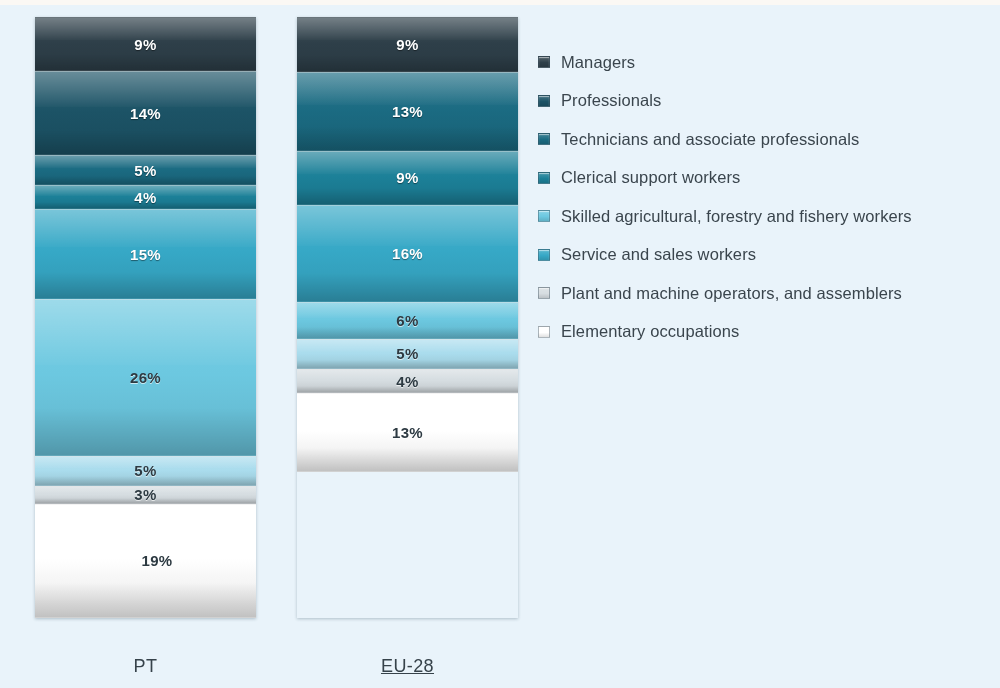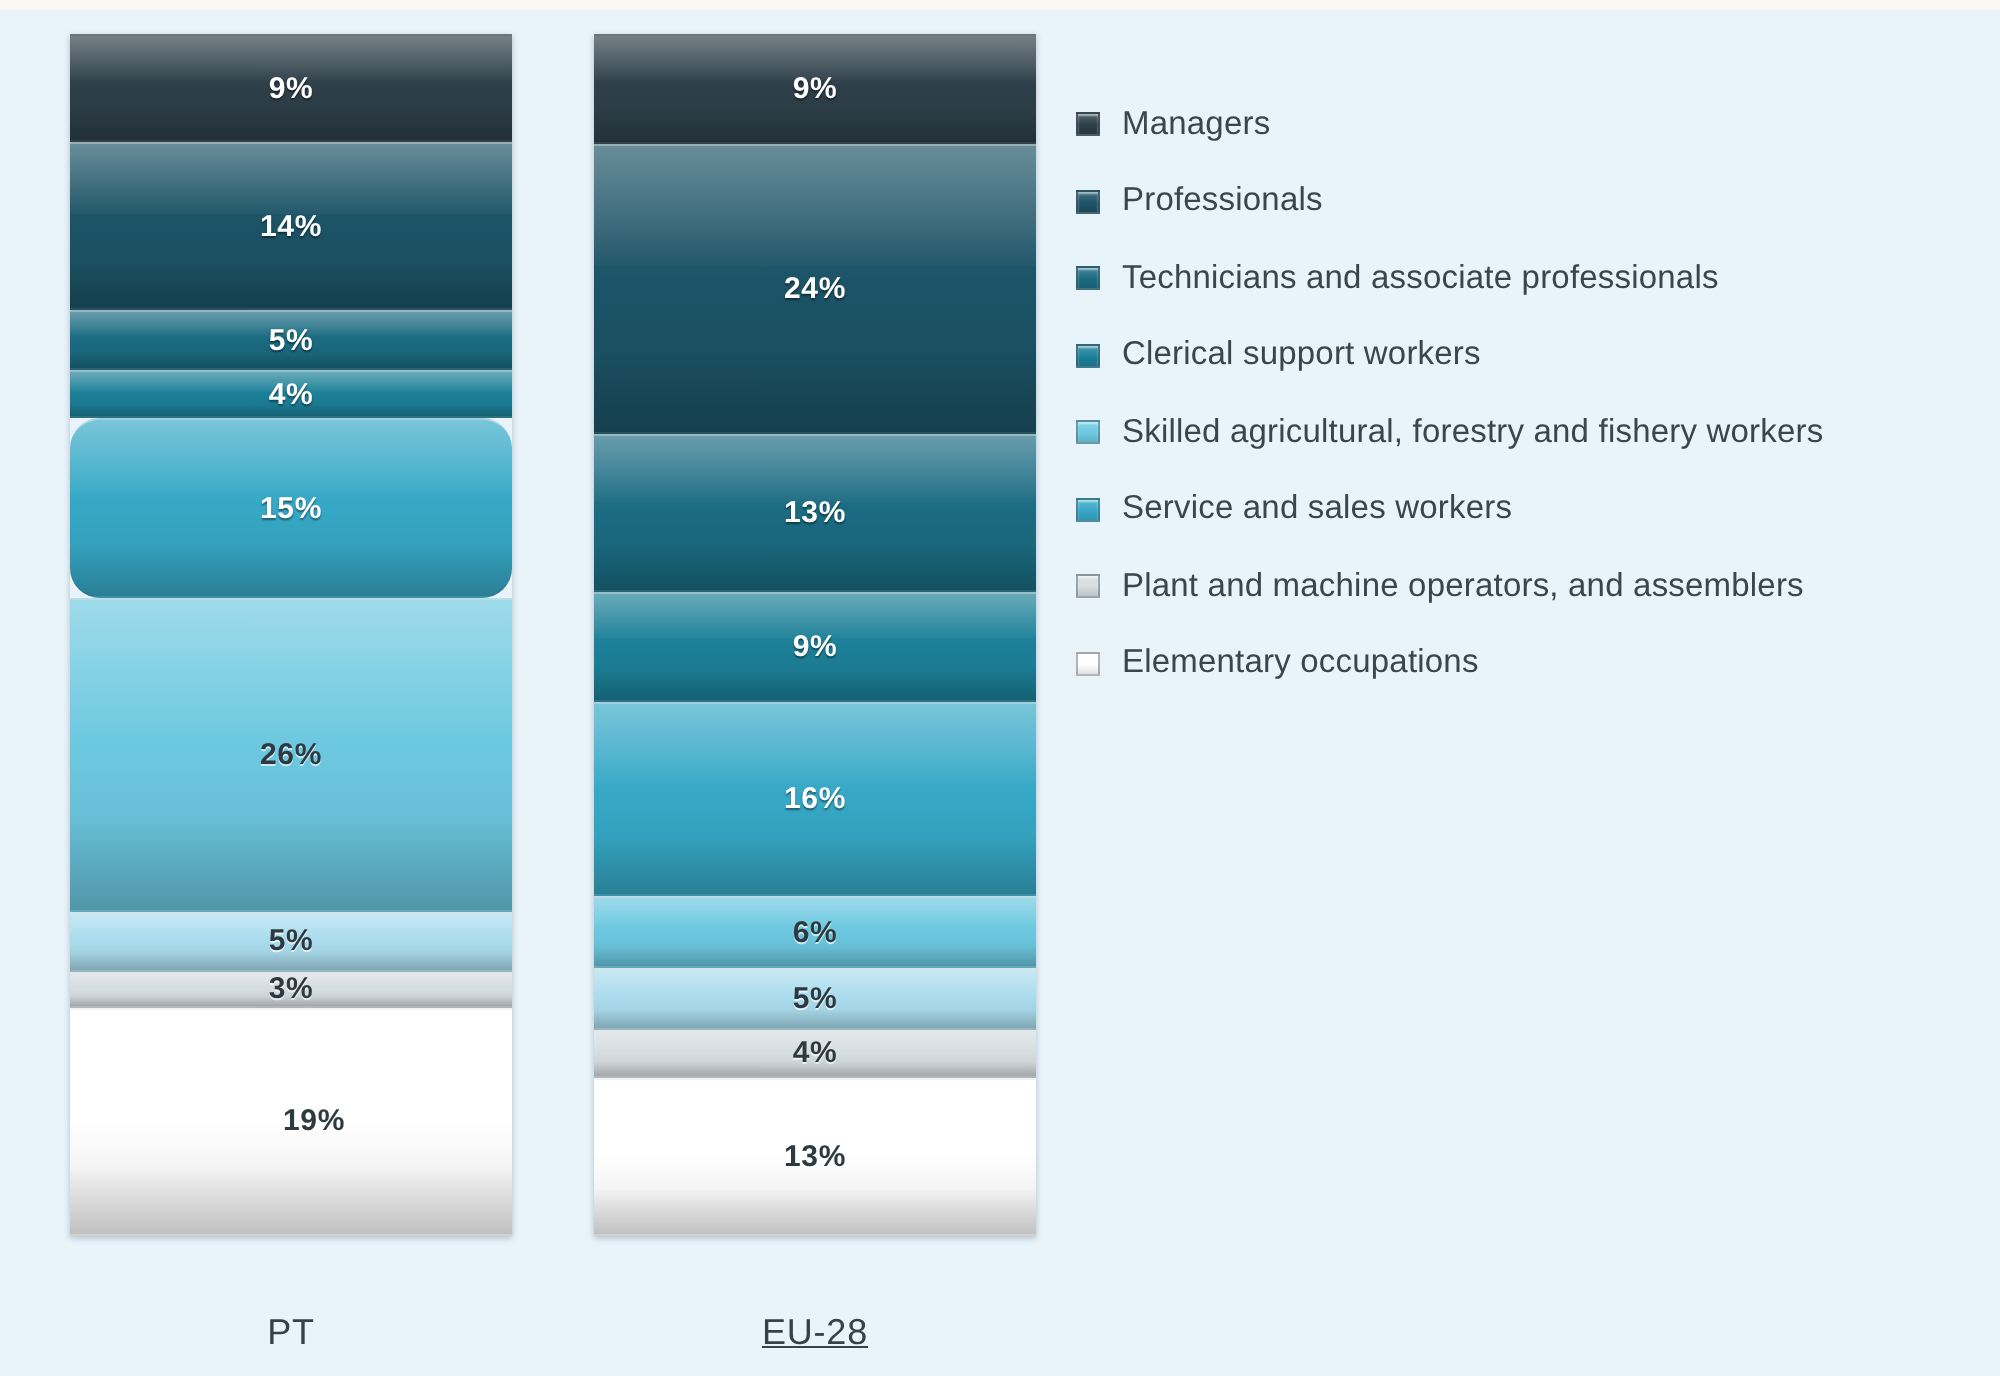--- a/index.html
+++ b/index.html
@@ -144,21 +144,21 @@
         </div>
         <div class="segment" style="height: 14%; background: linear-gradient(rgb(51, 100, 117) 0%, rgb(28, 83, 102) 48%, rgb(25, 75, 92) 100%);">
           <span class="seg-label light">14%</span>
         </div>
         <div class="segment" style="height: 5%; background: linear-gradient(rgb(50, 122, 143) 0%, rgb(27, 107, 130) 48%, rgb(24, 96, 117) 100%);">
           <span class="seg-label light">5%</span>
         </div>
         <div class="segment" style="height: 4%; background: linear-gradient(rgb(51, 141, 162) 0%, rgb(28, 128, 152) 48%, rgb(25, 115, 137) 100%);">
           <span class="seg-label light">4%</span>
         </div>
-        <div class="segment" style="height: 15%; background: linear-gradient(rgb(74, 177, 204) 0%, rgb(54, 168, 198) 48%, rgb(49, 151, 178) 100%); border-radius: 15px;">
+        <div class="segment" style="height: 15%; background: linear-gradient(rgb(74, 177, 204) 0%, rgb(54, 168, 198) 48%, rgb(49, 151, 178) 100%);">
           <span class="seg-label light">15%</span>
         </div>
         <div class="segment" style="height: 26%; background: linear-gradient(rgb(123, 206, 227) 0%, rgb(108, 200, 224) 48%, rgb(97, 180, 202) 100%); text-align: center;">
           <span class="seg-label dark">26%</span>
         </div>
         <div class="segment" style="height: 5%; background: linear-gradient(rgb(179, 224, 239) 0%, rgb(170, 220, 237) 48%, rgb(153, 198, 213) 100%);">
           <span class="seg-label dark">5%</span>
         </div>
         <div class="segment" style="height: 3%; background: linear-gradient(rgb(218, 224, 228) 0%, rgb(214, 221, 225) 48%, rgb(193, 199, 203) 100%);">
           <span class="seg-label dark">3%</span>
@@ -167,23 +167,20 @@
           <span class="seg-label dark">19%</span>
         </div>
       </div>
   </div>
 
   <div class="bar-group" id="bar-group-eu28">
     <div class="bar-stack" id="bar-stack-eu28">
         <div class="segment" style="height: 9.09091%; background: linear-gradient(rgb(67, 82, 91) 0%, rgb(46, 63, 73) 48%, rgb(41, 57, 66) 100%);">
           <span class="seg-label light">9%</span>
         </div>
-        <div class="segment" style="height: 24.2424%; background: linear-gradient(rgb(51, 100, 117) 0%, rgb(28, 83, 102) 48%, rgb(25, 75, 92) 100%);">
-          <span class="seg-label light">24%</span>
-        </div>
         <div class="segment" style="height: 13.1313%; background: linear-gradient(rgb(50, 122, 143) 0%, rgb(27, 107, 130) 48%, rgb(24, 96, 117) 100%);">
           <span class="seg-label light">13%</span>
         </div>
         <div class="segment" style="height: 9.09091%; background: linear-gradient(rgb(51, 141, 162) 0%, rgb(28, 128, 152) 48%, rgb(25, 115, 137) 100%);">
           <span class="seg-label light">9%</span>
         </div>
         <div class="segment" style="height: 16.1616%; background: linear-gradient(rgb(74, 177, 204) 0%, rgb(54, 168, 198) 48%, rgb(49, 151, 178) 100%);">
           <span class="seg-label light">16%</span>
         </div>
         <div class="segment" style="height: 6.06061%; background: linear-gradient(rgb(123, 206, 227) 0%, rgb(108, 200, 224) 48%, rgb(97, 180, 202) 100%);">

